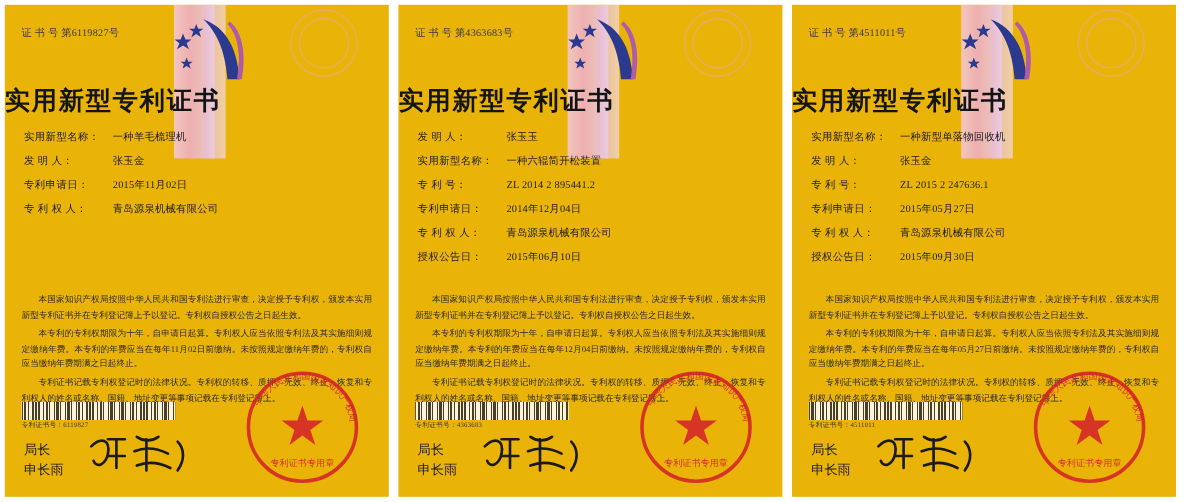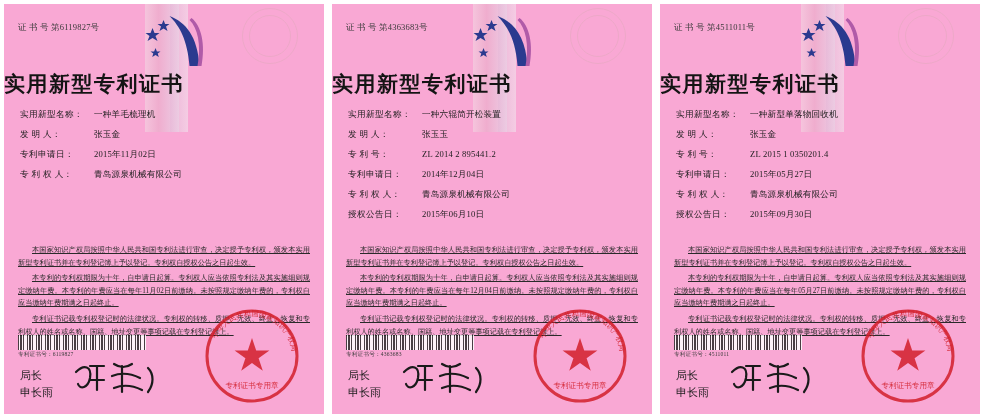--- a/index.html
+++ b/index.html
@@ -19,21 +19,21 @@
     align-items: flex-start;
     justify-content: flex-start;
     width: 1000px;
     height: 418px;
   }
   .cert {
     position: relative;
     width: 320px;
     height: 410px;
     margin: 4px 4px 0 4px;
-    background: #f9a8d4;
+    background: #eab308;
     overflow: hidden;
     box-sizing: border-box;
   }
   
   .band {
     position: absolute;
     top: 0;
     left: 44%;
     width: 34px;
     height: 128px;
@@ -121,21 +121,20 @@
   }
   .body {
     position: absolute;
     top: 240px;
     left: 14px;
     right: 14px;
     font-size: 7.2px;
     line-height: 1.75;
     color: #2a2a2a;
     text-align: justify;
-    text-decoration: underline;
   }
   .body p {
     margin: 0 0 3px 0;
     text-indent: 14px;
   }
   
   .barcode {
     position: absolute;
     bottom: 64px;
     left: 14px;
@@ -285,24 +284,24 @@
       </svg>
     </div>
 
     <div class="topstamp"></div>
 
     <div class="topno">证 书 号 第4363683号</div>
     <div class="title">实用新型专利证书</div>
 
     <div class="fields">
       <div class="frow">
+        <span class="flabel">发 明 人：</span><span class="fval">张玉玉</span>
+      </div>
+      <div class="frow">
         <span class="flabel">实用新型名称：</span><span class="fval">一种六辊简开松装置</span>
-      </div>
-      <div class="frow">
-        <span class="flabel">发 明 人：</span><span class="fval">张玉玉</span>
       </div>
       <div class="frow">
         <span class="flabel">专 利 号：</span><span class="fval">ZL 2014 2 895441.2</span>
       </div>
       <div class="frow">
         <span class="flabel">专利申请日：</span><span class="fval">2014年12月04日</span>
       </div>
       <div class="frow">
         <span class="flabel">专 利 权 人：</span><span class="fval">青岛源泉机械有限公司</span>
       </div>
@@ -376,21 +375,21 @@
     <div class="title">实用新型专利证书</div>
 
     <div class="fields">
       <div class="frow">
         <span class="flabel">实用新型名称：</span><span class="fval">一种新型单落物回收机</span>
       </div>
       <div class="frow">
         <span class="flabel">发 明 人：</span><span class="fval">张玉金</span>
       </div>
       <div class="frow">
-        <span class="flabel">专 利 号：</span><span class="fval">ZL 2015 1 0350201.4</span>
+        <span class="flabel">专 利 号：</span><span class="fval">ZL 2015 2 247636.1</span>
       </div>
       <div class="frow">
         <span class="flabel">专利申请日：</span><span class="fval">2015年05月27日</span>
       </div>
       <div class="frow">
         <span class="flabel">专 利 权 人：</span><span class="fval">青岛源泉机械有限公司</span>
       </div>
       <div class="frow">
         <span class="flabel">授权公告日：</span><span class="fval">2015年09月30日</span>
       </div>

